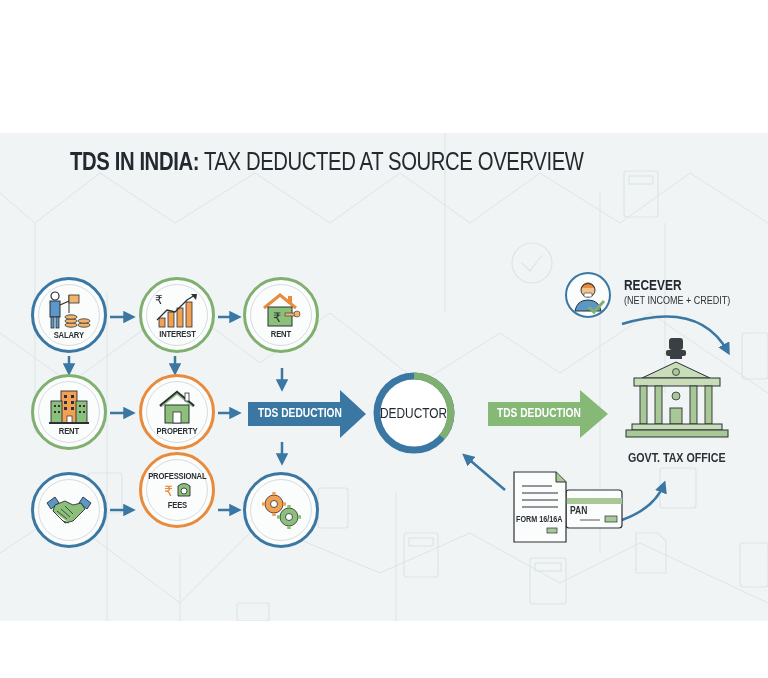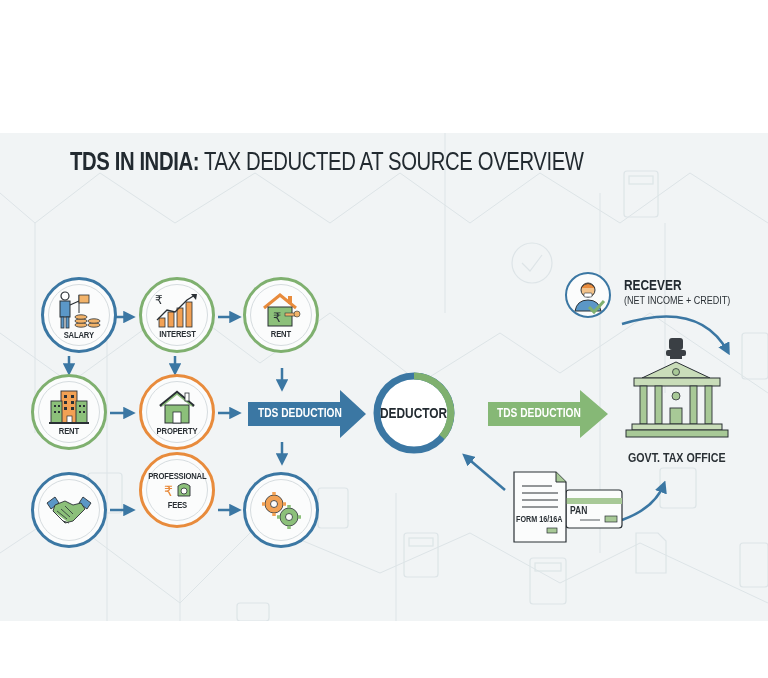--- a/index.html
+++ b/index.html
@@ -12,21 +12,21 @@
   .node { position:absolute; width:76px; height:76px; border-radius:50%; background:#fbfcfc; box-sizing:border-box; display:flex; flex-direction:column; align-items:center; justify-content:center; }
   .node::after { content:""; position:absolute; inset:4px; border-radius:50%; border:1px solid #d6dcdf; }
   .node.blue { border:3px solid #3b77a3; }
   .node.green { border:3px solid #7fb06f; }
   .node.orange { border:3px solid #e88b3c;align-items:center; }
   .node .lbl { font-size:9px; font-weight:bold; color:#2a3035; transform:scaleX(0.85); letter-spacing:-0.2px; margin-top:1px; z-index:1;}
   .node svg { z-index:1; }
   .arrowbar { position:absolute; }
   .arrowbar .txt { position:absolute; font-size:12px; font-weight:bold; color:#ffffff; white-space:nowrap; transform:scaleX(0.85); transform-origin:left center; }
   .deductor { position:absolute; left:372px; top:371px; width:84px; height:84px; }
-  .deductor .txt { position:absolute; left:0; top:0; width:84px; height:84px; display:flex; align-items:center; justify-content:center; font-size:14px; font-weight:bold; color:#222a30; }
+  .deductor .txt { position:absolute; left:0; top:0; width:84px; height:84px; display:flex; align-items:center; justify-content:center; font-size:14px; font-weight:normal; color:#222a30; }
   .deductor .txt span { transform:scaleX(0.85); display:inline-block; }
   .abs { position:absolute; }
   .recv-title { position:absolute; left:624px; top:277px; font-size:14px; font-weight:bold; color:#222a30; transform:scaleX(0.85); transform-origin:left top; }
   .recv-sub { position:absolute; left:624px; top:294px; font-size:11px; color:#2a3035; transform:scaleX(0.82); transform-origin:left top; white-space:nowrap; }
   .gov-lbl { position:absolute; left:628px; top:450px; font-size:13px; font-weight:bold; color:#2a3035; transform:scaleX(0.82); transform-origin:left top; white-space:nowrap; }
 </style>
 </head>
 <body>
 
 <div class="panel">
@@ -87,21 +87,21 @@
     <line x1="175" y1="356" x2="175" y2="372" marker-end="url(#ah)"></line>
     <line x1="282" y1="368" x2="282" y2="388" marker-end="url(#ah)"></line>
     <line x1="282" y1="442" x2="282" y2="462" marker-end="url(#ah)"></line>
     <line x1="505" y1="490" x2="465" y2="456" marker-end="url(#ah)"></line>
     <path d="M622,520 Q655,508 664,484" marker-end="url(#ah)"></path>
     <path d="M622,324 Q700,300 728,352" marker-end="url(#ah)"></path>
   </g>
   <line x1="175" y1="454" x2="175" y2="468" stroke="#e88b3c" stroke-width="2.5" marker-end="url(#aho)"></line>
 </svg>
 
-<div class="node blue" style="left:41px;top:277px;">
+<div class="node blue" style="left:31px;top:277px;">
   <svg width="48" height="38" viewBox="0 0 48 38">
     <circle cx="10" cy="5" r="4" fill="#fff" stroke="#2a3035" stroke-width="1.2"></circle>
     <rect x="5" y="10" width="10" height="16" fill="#5b97c7" stroke="#2a3035" stroke-width="1"></rect>
     <rect x="6" y="26" width="3" height="11" fill="#5b97c7" stroke="#2a3035" stroke-width="0.8"></rect>
     <rect x="11" y="26" width="3" height="11" fill="#5b97c7" stroke="#2a3035" stroke-width="0.8"></rect>
     <line x1="15" y1="14" x2="24" y2="10" stroke="#2a3035" stroke-width="1.2"></line>
     <line x1="24" y1="4" x2="24" y2="22" stroke="#2a3035" stroke-width="1"></line>
     <rect x="24" y="4" width="10" height="8" fill="#f2b36a" stroke="#2a3035" stroke-width="0.8"></rect>
     <g fill="#f2b36a" stroke="#2a3035" stroke-width="0.8">
       <ellipse cx="26" cy="34" rx="6" ry="2.2"></ellipse>

